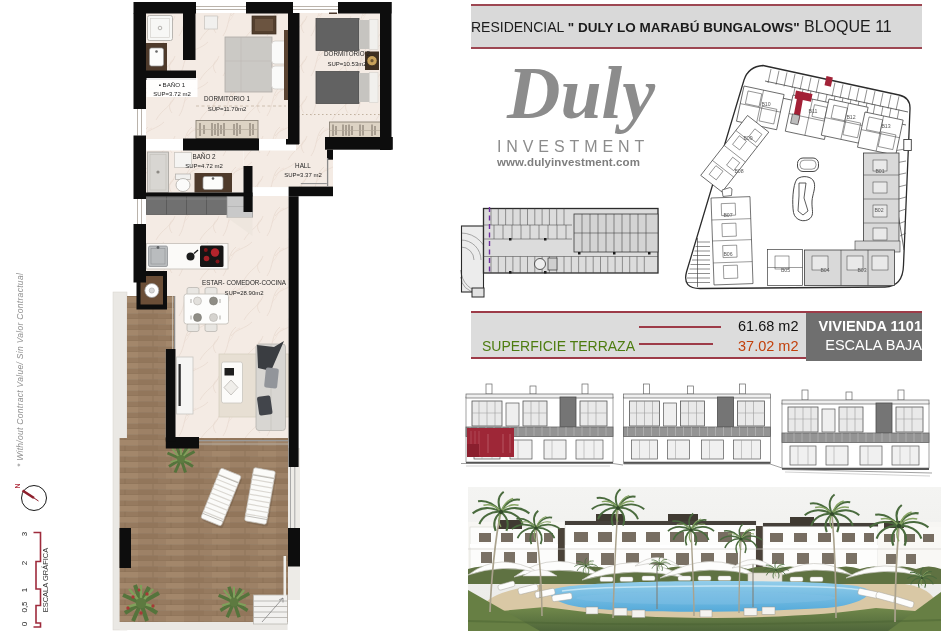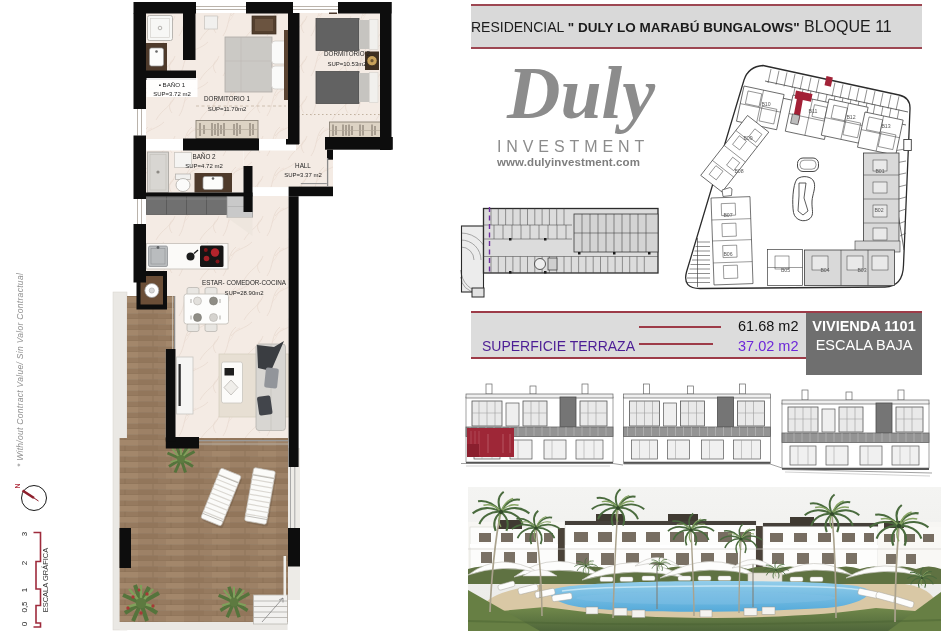--- a/index.html
+++ b/index.html
@@ -18,25 +18,25 @@
 
 <div class="abs" style="left:497px;top:138px;width:150px;font-size:16px;letter-spacing:4.9px;color:#8c8c8c;">INVESTMENT</div>
 
 <div class="abs" style="left:497px;top:156px;width:150px;font-size:11.5px;font-weight:bold;color:#7e7e7e;letter-spacing:0.1px;">www.dulyinvestment.com</div>
 
 <div class="abs" style="left:471px;top:311px;width:451px;height:44px;background:#dcdcdc;border-top:2px solid #9d3b48;border-bottom:2px solid #9d3b48;">
 
   <div class="abs" style="left:168px;top:13px;width:82px;height:2px;background:#9d3b48;"></div>
   <div class="abs" style="left:267px;top:5px;font-size:14.5px;color:#111;">61.68 m2</div>
 
-  <div class="abs" style="left:11px;top:25px;font-size:14px;letter-spacing:0px;color:#4c1d95;">SUPERFICIE TERRAZA</div>
+  <div class="abs" style="left:11px;top:25px;font-size:14px;letter-spacing:0px;color:#4d7c0f;">SUPERFICIE TERRAZA</div>
   <div class="abs" style="left:168px;top:30px;width:74px;height:2px;background:#9d3b48;"></div>
-  <div class="abs" style="left:267px;top:25px;font-size:14.5px;color:#6d28d9;">37.02 m2</div>
-
-  <div class="abs" style="left:335px;top:0px;width:116px;height:62px;background:#6f6f6f;color:#fff;text-align:center;">
+  <div class="abs" style="left:267px;top:25px;font-size:14.5px;color:#c2410c;">37.02 m2</div>
+
+  <div class="abs" style="left:335px;top:0px;width:116px;height:48px;background:#6f6f6f;color:#fff;text-align:right;">
     <div style="font-size:14.5px;font-weight:bold;margin-top:4.5px;">VIVIENDA 1101</div>
     <div style="font-size:14.5px;margin-top:3px;">ESCALA BAJA</div>
   </div>
 </div>
 
 <svg class="abs" style="left:655px;top:55px;" width="286" height="245" viewBox="655 55 286 245">
 
   <g>
   <path d="M763,65.5 L899,95 Q910.5,97.5 910,109 L903.5,265 Q903,286.5 885,287 L701,288.5 Q682,289 686.5,272 L744,80 Q748.5,66.5 763,65.5 Z" fill="#ffffff" stroke="#2b2b2b" stroke-width="1.3"></path>
   </g>

